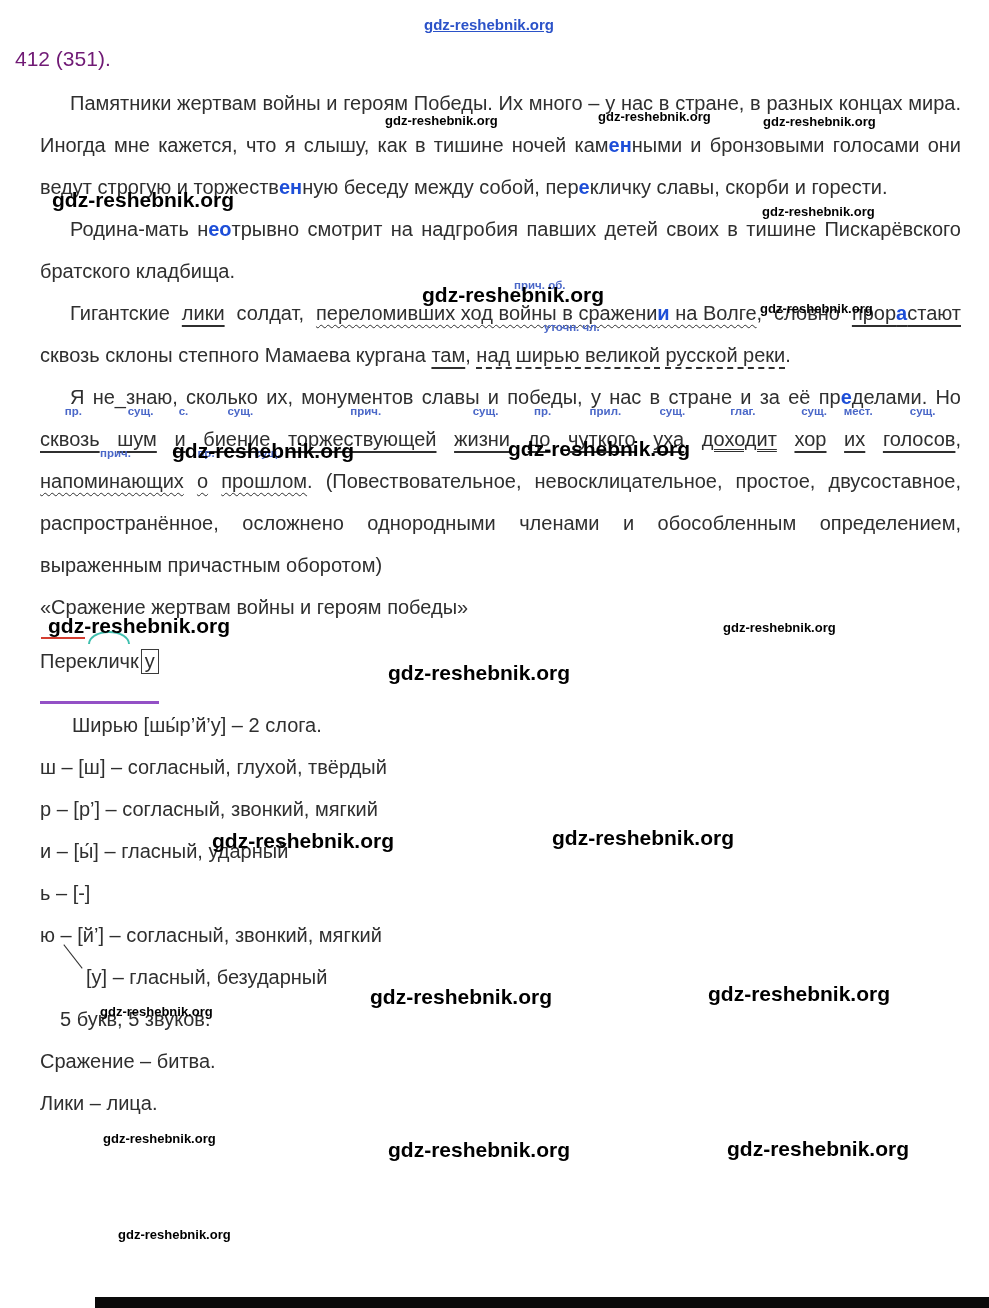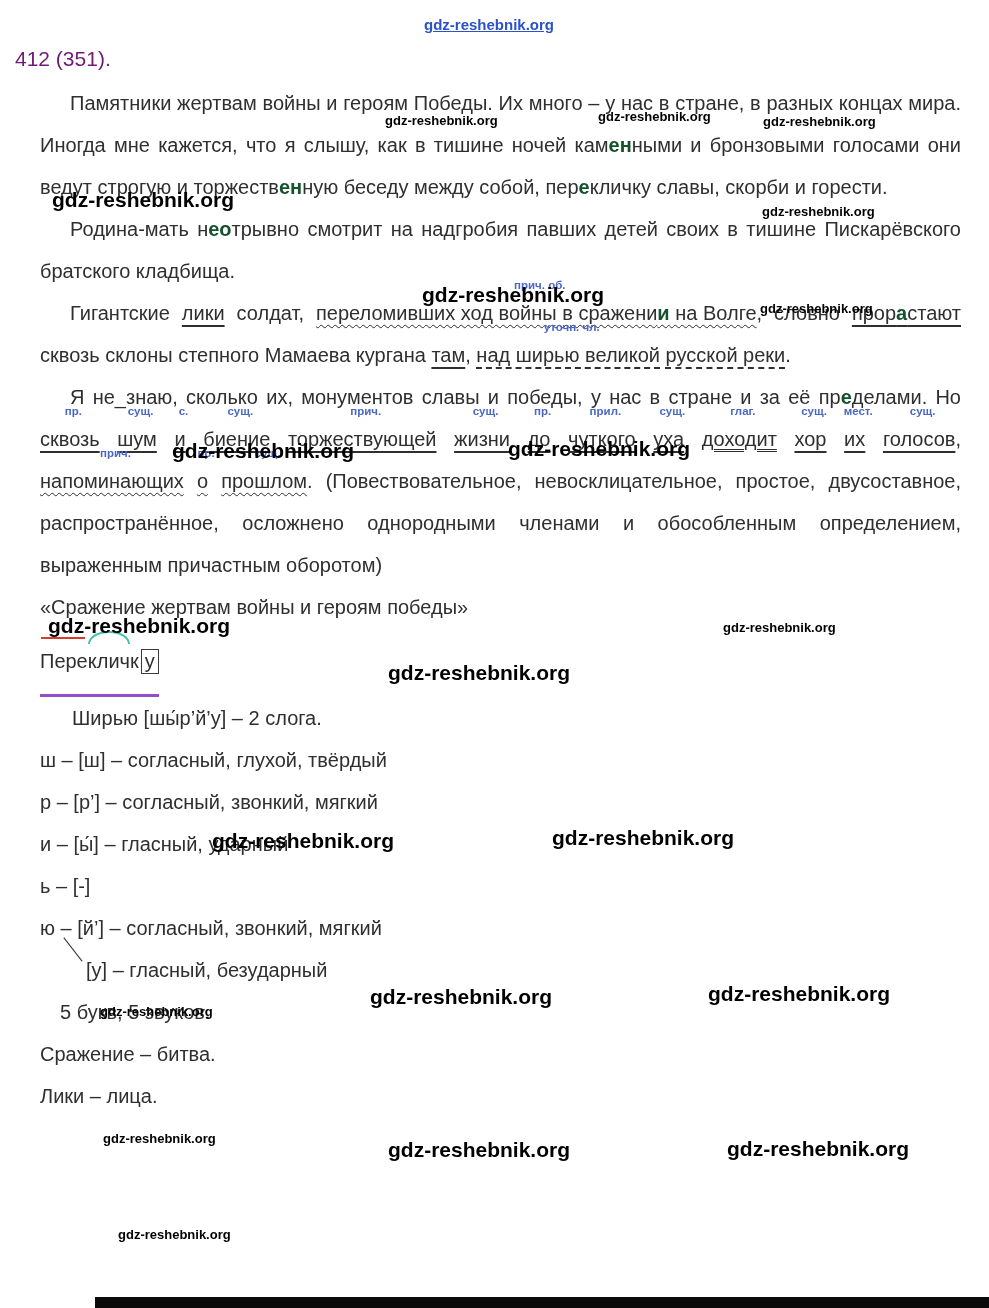--- a/index.html
+++ b/index.html
@@ -13,41 +13,41 @@
   .page{
     position:relative;width:989px;height:1308px;overflow:hidden;background:#fff;
     font-family:"Liberation Sans",sans-serif;color:#2f2f2f;
     font-size:20px;line-height:42px;box-sizing:border-box;
   }
   .content{padding:30px 28px 0 40px;}
   h1.heading{font-size:21px;font-weight:400;margin:14px 0 8px -25px;color:#701a75;line-height:30px;}
   p{margin:0;text-align:justify;}
   p.noj{text-align:left;}
   p.indent{text-indent:30px;}
-  b{color:#14532d;font-weight:700;}
+  b{color:#1d4ed8;font-weight:700;}
 
   
   .ann{position:relative;display:inline-block;text-indent:0;}
   .ann>em{
     position:absolute;top:-13px;left:50%;transform:translateX(-50%);
     font-style:normal;font-weight:700;font-size:11.5px;line-height:12px;
     color:var(--label_blue);white-space:nowrap;padding-left:7px;
   }
 
   
   .u {text-decoration:underline;text-decoration-thickness:1.5px;text-underline-offset:5px;}
   .uw{text-decoration:underline;text-decoration-style:wavy;text-decoration-thickness:1.2px;text-underline-offset:4px;}
   .ud{text-decoration:underline;text-decoration-style:dashed;text-decoration-thickness:1.5px;text-underline-offset:5px;}
   .u2{text-decoration:underline;text-decoration-style:double;text-decoration-thickness:1px;text-underline-offset:3px;}
 
   .byline{text-align:right;padding-right:12px;}
 
   
   .morph{margin-top:10px;line-height:46px;}
-  .m-word{display:inline-block;border-bottom:3px solid var(--morpheme_purple);padding-bottom:10px;}
+  .m-word{display:inline-block;border-bottom:3px solid var(--morpheme_purple);padding-bottom:17px;}
   .m-pre,.m-root{position:relative;display:inline-block;}
   .m-pre::before{content:'';position:absolute;top:-1px;left:1px;right:3px;border-top:2.5px solid var(--morpheme_red);}
   .m-root::before{content:'';position:absolute;top:-7px;left:0;right:0;height:11px;
     border:2px solid var(--morpheme_teal);border-bottom:none;
     border-radius:50% 50% 0 0 / 100% 100% 0 0;}
   .m-end{display:inline-block;border:1.6px solid #3a3a3a;padding:0 3px;line-height:1.15;margin-left:2px;}
 
   
   .phon{position:relative;}
   .syllable{margin-left:32px;}

